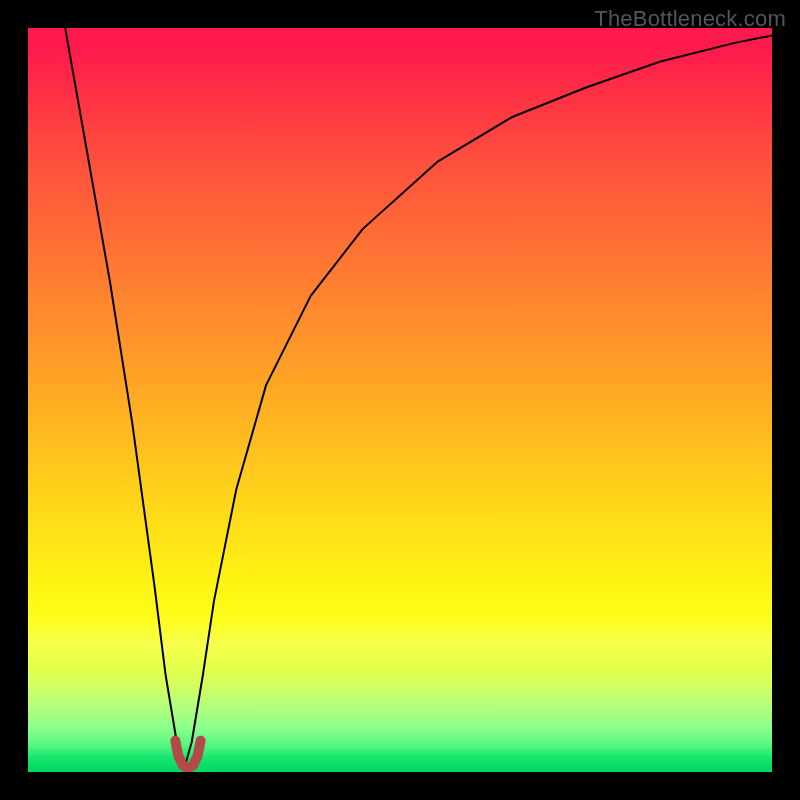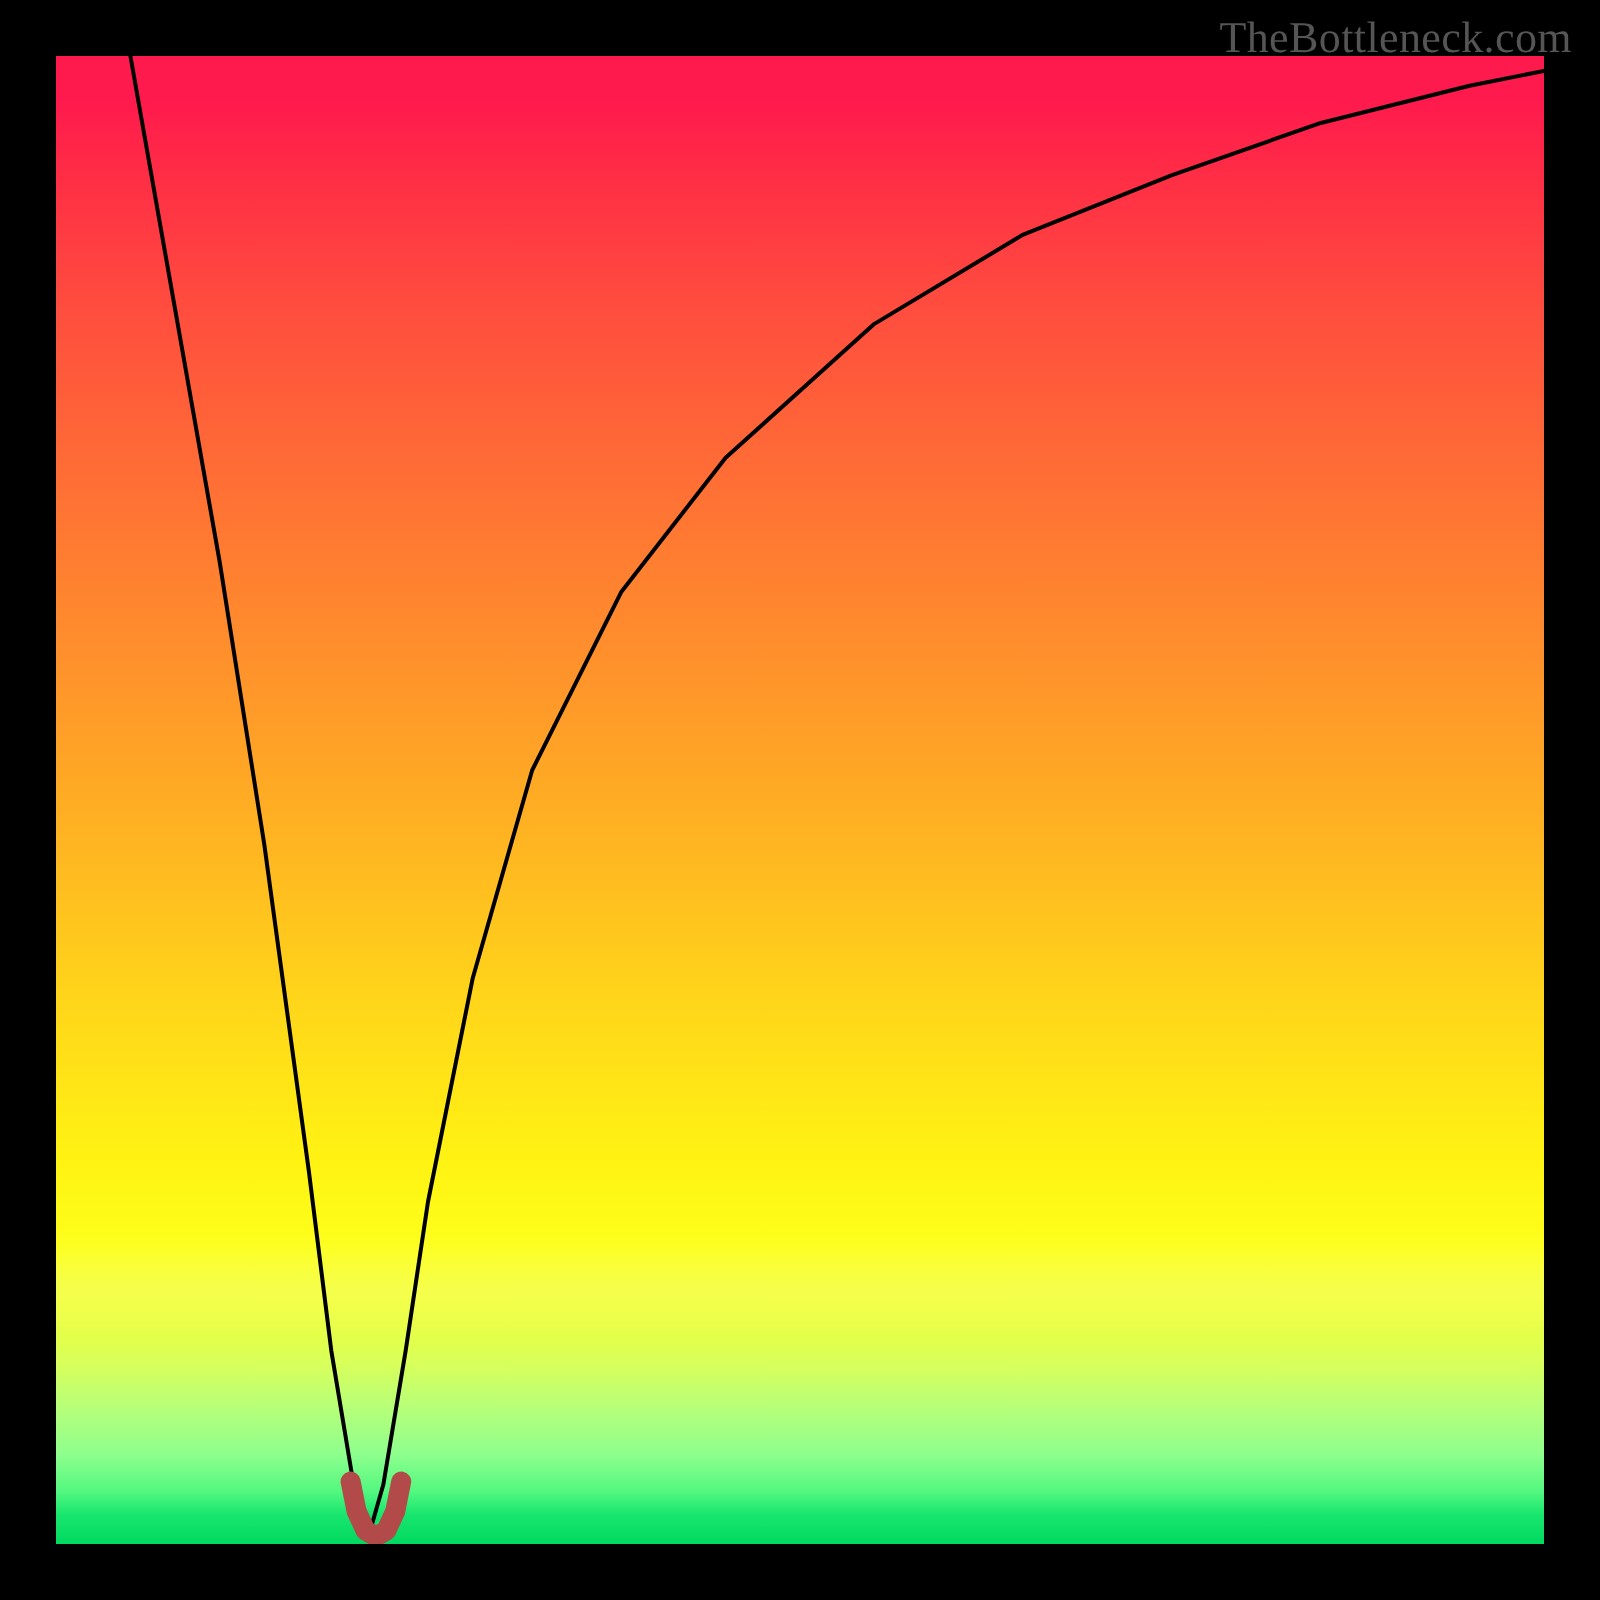--- a/index.html
+++ b/index.html
@@ -74,21 +74,20 @@
     pointer-events: none;
   }
   .watermark {
     position: absolute;
     top: 6px;
     right: 14px;
     color: #555;
     font-size: 22px;
     letter-spacing: 0.2px;
     user-select: none;
-    font-family: Liberation Serif, serif;
   }
 </style>
 </head>
 <body>
 
 <div class="frame">
   <div class="plot-area">
     <div class="gradient"></div>
     <div class="pale-band"></div>
     <svg class="curve" viewBox="0 0 100 100" preserveAspectRatio="none">

